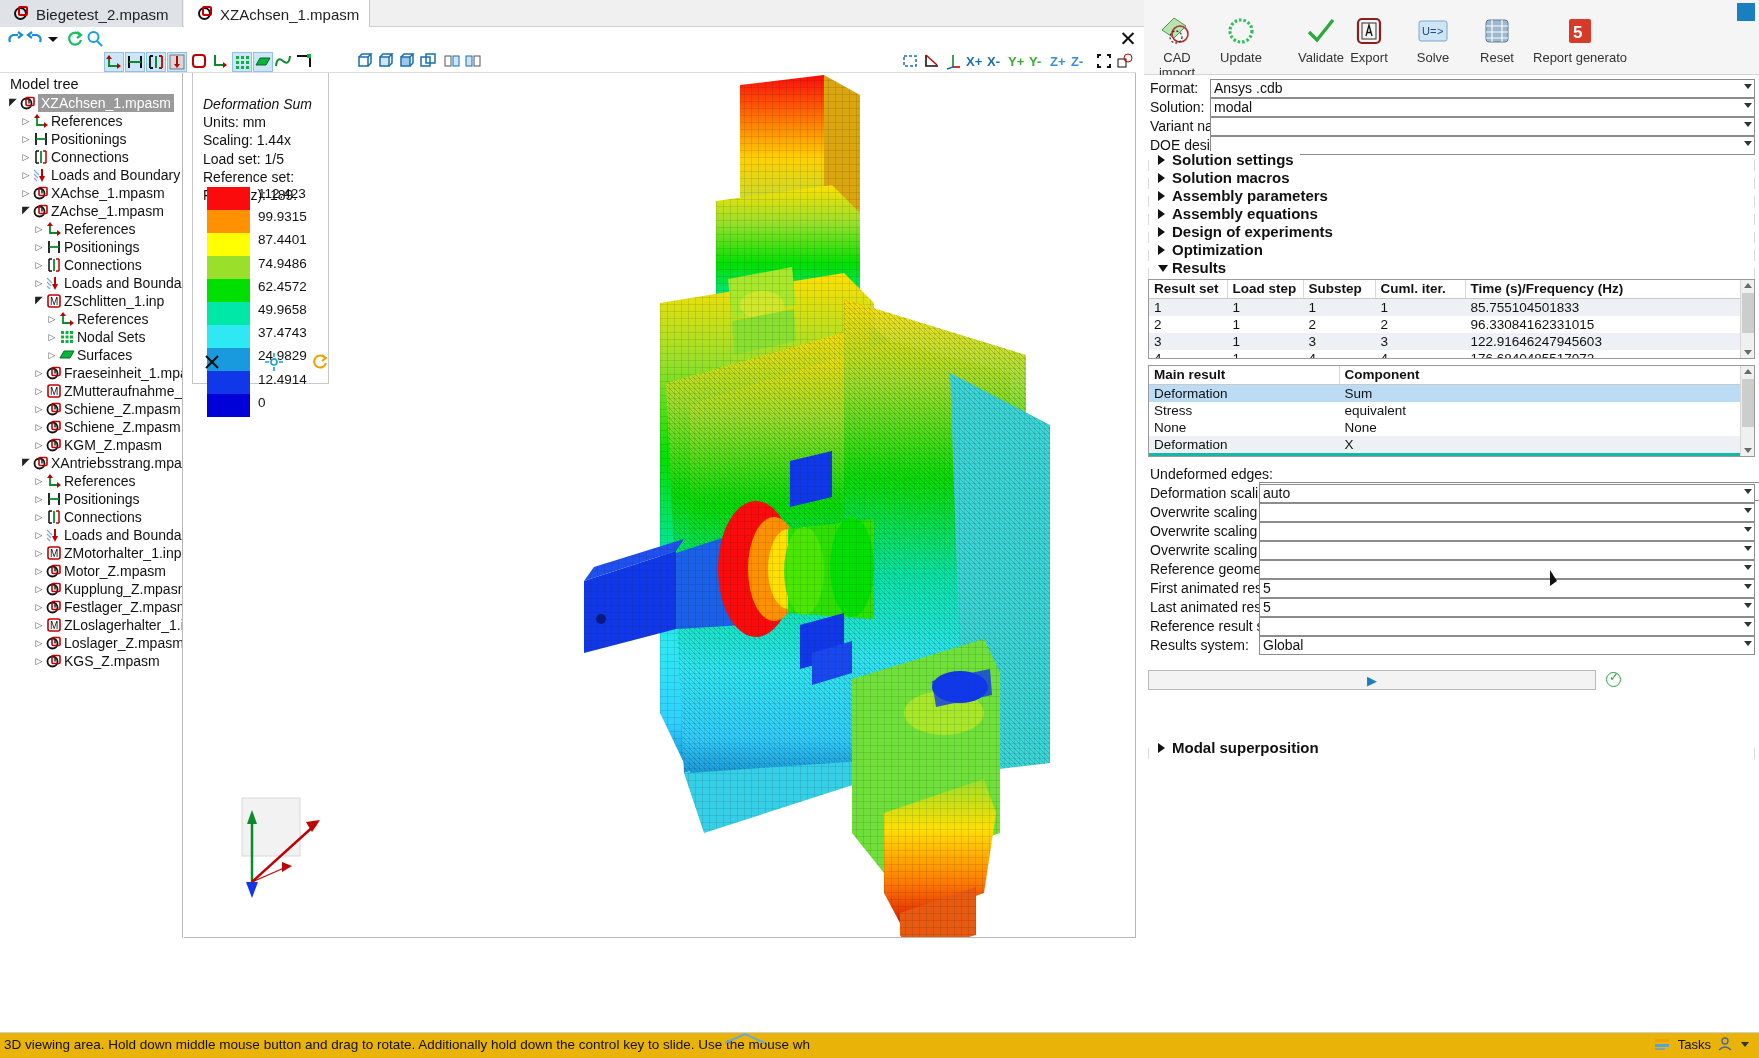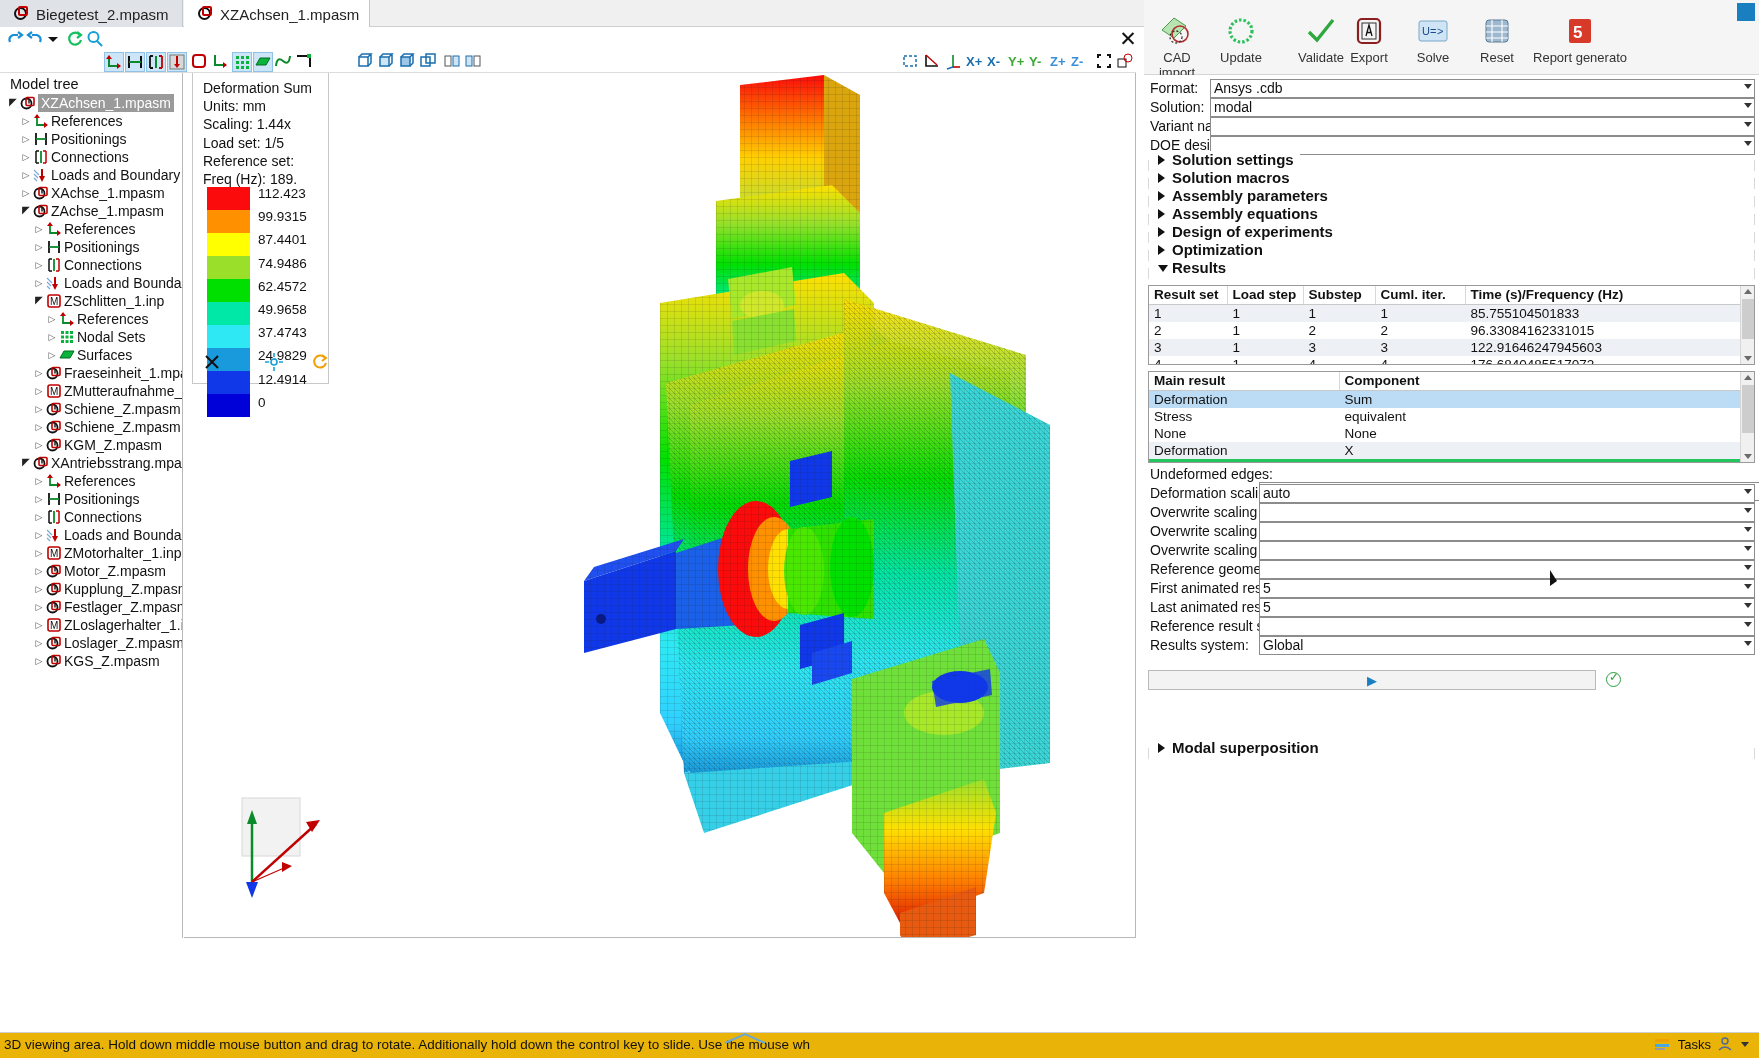--- a/index.html
+++ b/index.html
@@ -114,22 +114,22 @@
 
   table.grid { position:absolute; border-collapse:collapse; font-size:13.5px;
                table-layout:fixed; background:#fff; }
   table.grid th { font-weight:bold; text-align:left; padding:1px 5px;
                   border-bottom:1px solid #c9c9c9; border-right:1px solid #d8d8d8;
                   background:#fff; height:18px; }
   table.grid td { padding:1px 5px; height:16px; border-right:1px solid transparent;
                   color:#111; }
   table.grid tr.alt td { background:#edf1f5; }
   table.grid tr.selrow td { background:#bcdcf5; }
-  .gridwrap { position:absolute; border:1px solid #9a9a9a; background:#22c55e;
-              overflow:hidden;margin-top:6px; }
+  .gridwrap { position:absolute; border:1px solid #9a9a9a; background:#14b8a6;
+              overflow:hidden; }
   .vscroll { position:absolute; right:0; top:0; width:14px; height:100%;
              background:#f0f0f0; border-left:1px solid #d6d6d6; }
   .vscroll .thumb { position:absolute; left:1px; width:12px; background:#cdcdcd; }
   .vscroll .ar { position:absolute; left:3px; width:0; height:0;
                  border-left:4px solid transparent; border-right:4px solid transparent; }
   .playbar { position:absolute; border:1px solid #b9b9b9; background:#f3f3f3;
              display:flex; align-items:center; justify-content:center; }
   .okcirc { position:absolute; width:15px; height:15px; border:1.6px solid #2e9e3e;
             border-radius:50%; }
   .okcirc:after { content:"✓"; position:absolute; left:2px; top:-3px;
@@ -818,21 +818,21 @@
         <polygon points="544,206 608,194 612,232 548,246" fill="#a8e82b"></polygon>
         <polygon points="544,206 608,194 612,232 548,246" fill="url(#mesh)"></polygon>
         <ellipse cx="578" cy="232" rx="22" ry="14" fill="#cfe82b"></ellipse>
         <ellipse cx="578" cy="232" rx="22" ry="14" fill="url(#mesh)"></ellipse>
         <polygon points="548,248 610,236 612,268 550,282" fill="#8ae030"></polygon>
         <polygon points="548,248 610,236 612,268 550,282" fill="url(#mesh)"></polygon>
       </g>
     </svg>
 
     <div class="legend">
-      <div class="ltxt" style="padding-top:7px;">Deformation Sum</div>
+      <div class="ltxt" style="padding-top:23px;font-style:italic;">Deformation Sum</div>
       <div class="ltxt">Units: mm</div>
       <div class="ltxt">Scaling: 1.44x</div>
       <div class="ltxt">Load set: 1/5</div>
       <div class="ltxt">Reference set:</div>
       <div class="ltxt">Freq (Hz): 189.</div>
       <div class="swatches" id="legend-swatches">
           <div class="sw" style="background: rgb(251, 11, 11);"></div>
           <div class="sw" style="background: rgb(255, 144, 0);"></div>
           <div class="sw" style="background: rgb(255, 255, 0);"></div>
           <div class="sw" style="background: rgb(154, 224, 43);"></div>

